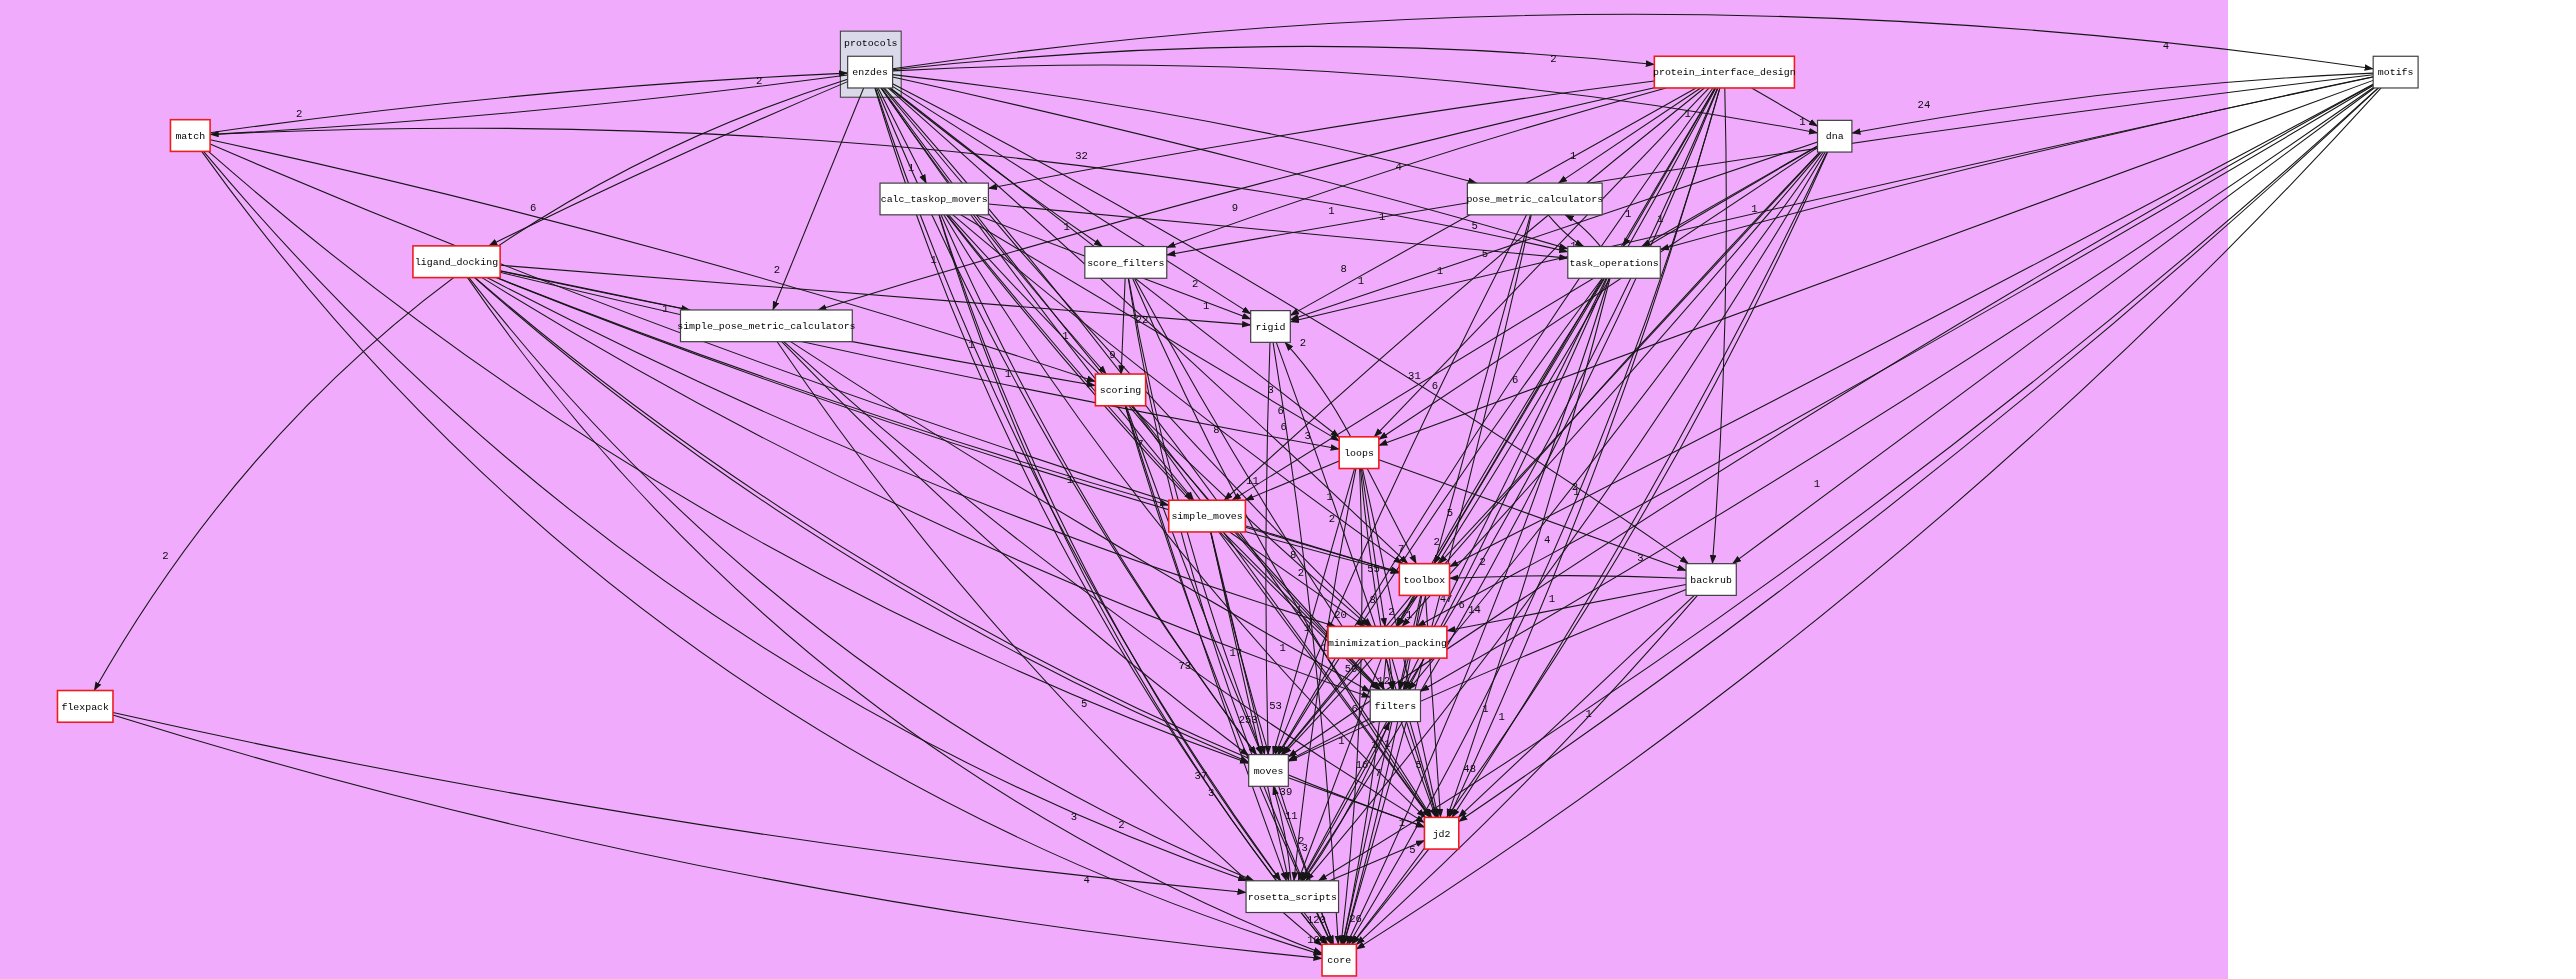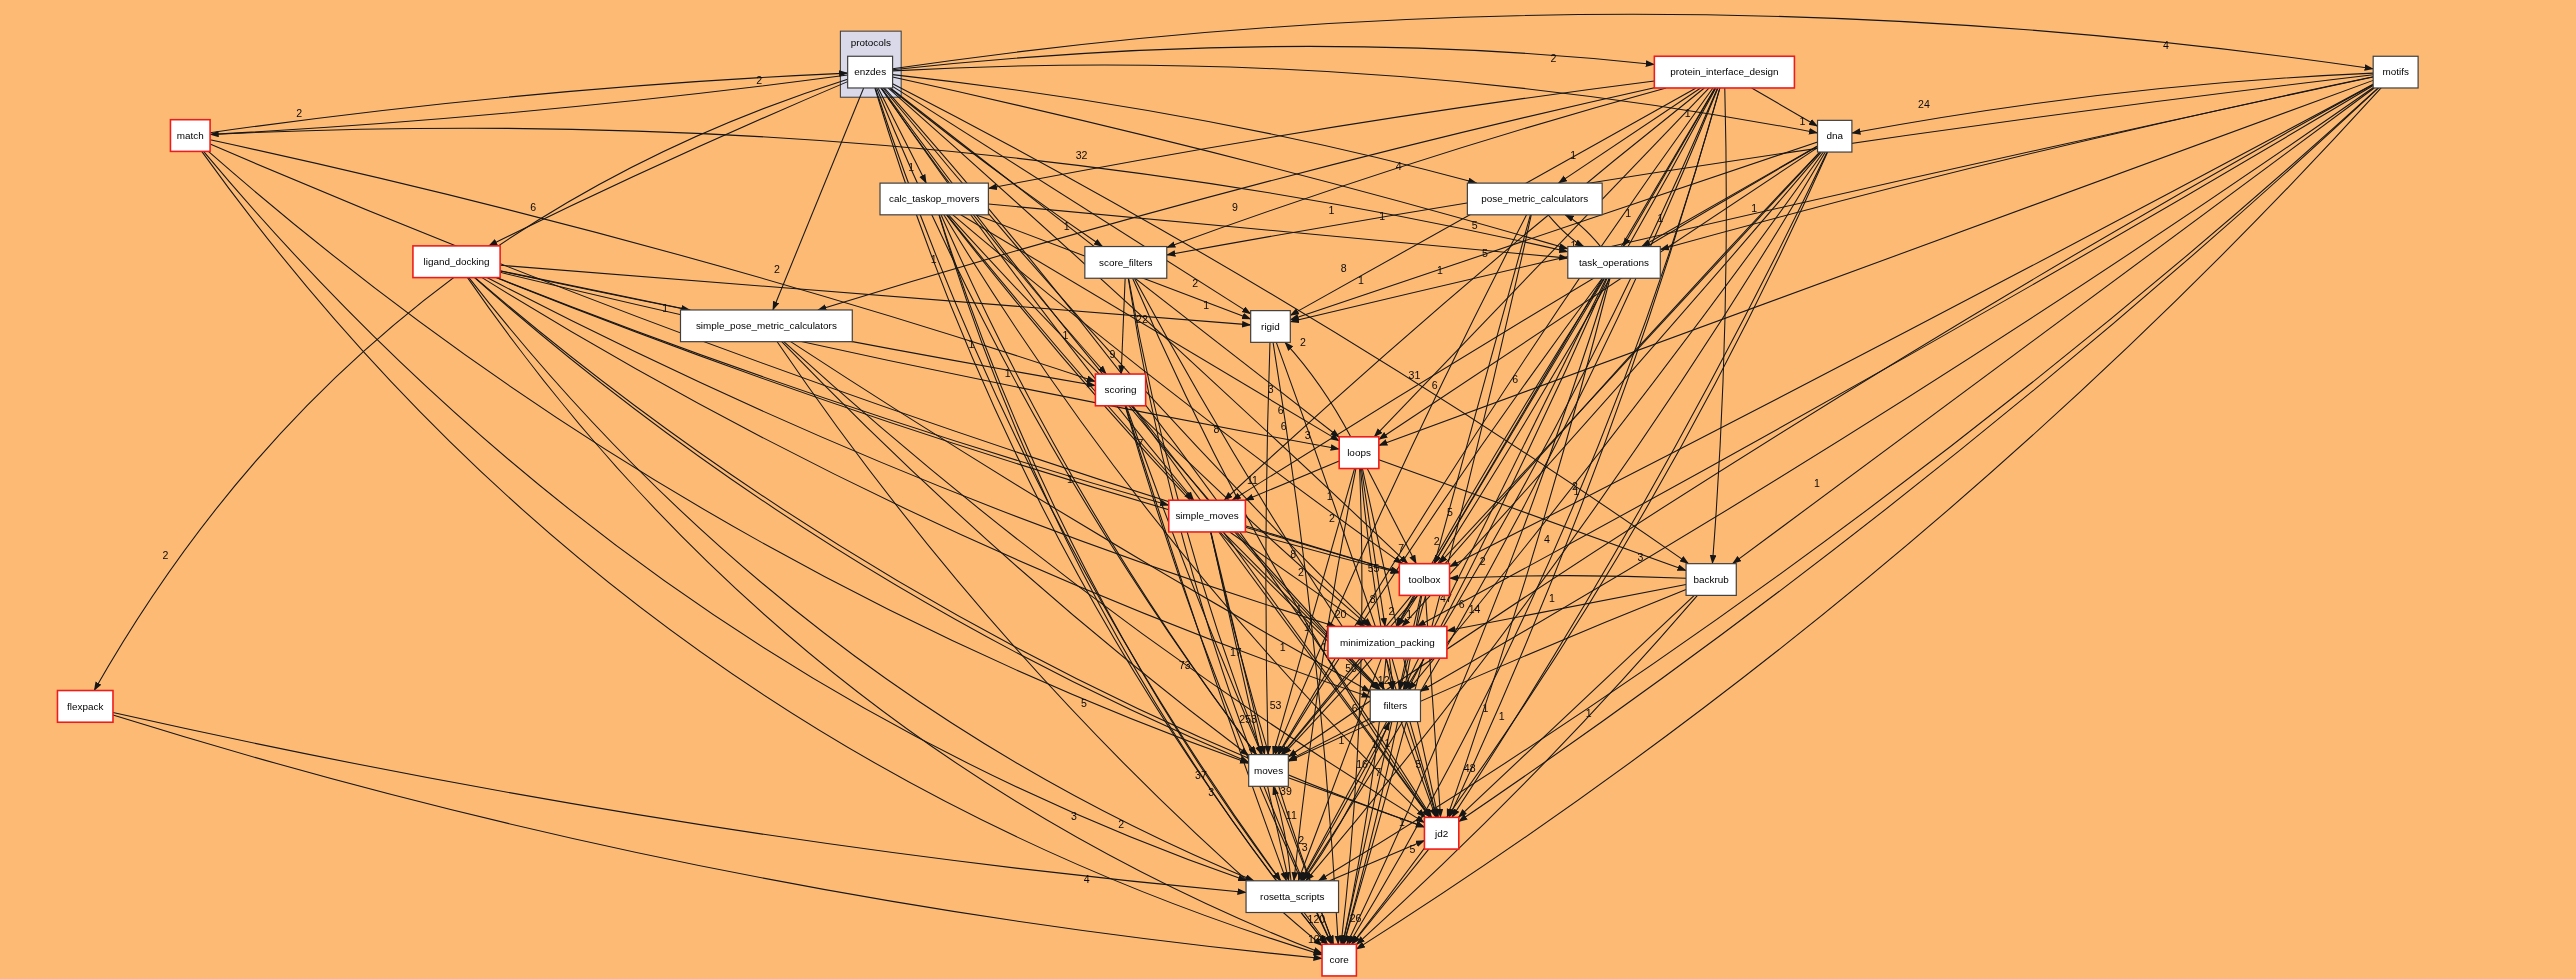--- a/index.html
+++ b/index.html
@@ -1,17 +1,17 @@
 <!DOCTYPE html>
 <html style="font-size:10.6px"><head>
 <meta charset="utf-8">
 <style>
   html,body{margin:0;padding:0;background:#ffffff;}
   body{width:2576px;height:980px;overflow:hidden;font-family:"Liberation Sans",sans-serif;}
-  #stage{position:relative;width:2576px;height:980px;background:#fdba74;}
+  #stage{position:relative;width:2228px;height:980px;background:#f0abfc;font-family:Liberation Mono, monospace;}
   svg{display:block;}
   .node-rect{fill:#ffffff;}
   .node-label{fill:#000000;font-size:15px;text-anchor:middle;}
   .edge-path{fill:none;stroke:#161616;stroke-width:1.6px;}
   .edge-label{fill:#0a0a0a;font-size:16px;text-anchor:middle;}
   .cluster-label{fill:#000000;font-size:15px;text-anchor:middle;}
 </style>
 </head>
 <body>
 

